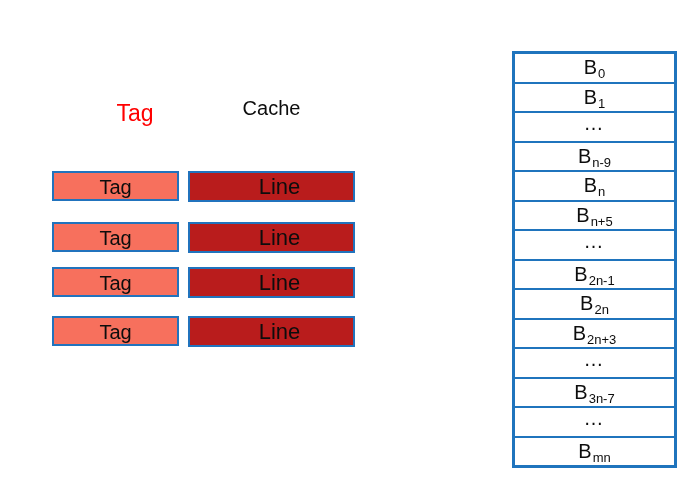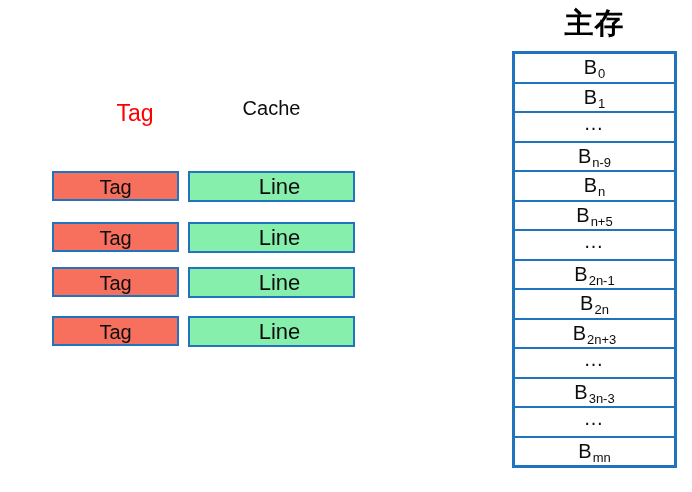--- a/index.html
+++ b/index.html
@@ -36,21 +36,21 @@
     box-sizing:border-box;
     background:#f7705d;
     border:2px solid #2173bd;
     display:flex;align-items:center;justify-content:center;
     font-size:20px;color:#0d0d0d;
     padding-top:2px;
   }
   .line-box{
     position:absolute;left:188px;width:167px;height:31px;
     box-sizing:border-box;
-    background:#86efac;
+    background:#b91c1c;
     border:2px solid #2173bd;
     display:flex;align-items:center;justify-content:center;
     font-size:22px;color:#0d0d0d;padding-left:16px;
   }
   
   .mm-title{
     position:absolute;left:512px;top:6px;width:165px;
     text-align:center;
     font-size:29px;line-height:34px;
     font-weight:bold;color:#000;
@@ -101,21 +101,20 @@
       <div class="cache-row">
         <div class="tag-box">Tag</div>
         <div class="line-box">Line</div>
       </div>
       <div class="cache-row">
         <div class="tag-box">Tag</div>
         <div class="line-box">Line</div>
       </div>
     </div>
 
-  <div class="mm-title">主存</div>
 
   <div class="mm-table" id="mm-table">
       <div class="mem-row">
         <span class="mem-base">B</span>
         <span class="mem-sub">0</span>
       </div>
       <div class="mem-row">
         <span class="mem-base">B</span>
         <span class="mem-sub">1</span>
       </div>
@@ -147,21 +146,21 @@
       </div>
       <div class="mem-row">
         <span class="mem-base">B</span>
         <span class="mem-sub">2n+3</span>
       </div>
       <div class="mem-row ellipsis">
         <span class="mem-base">…</span>
       </div>
       <div class="mem-row">
         <span class="mem-base">B</span>
-        <span class="mem-sub">3n-3</span>
+        <span class="mem-sub">3n-7</span>
       </div>
       <div class="mem-row ellipsis">
         <span class="mem-base">…</span>
       </div>
       <div class="mem-row">
         <span class="mem-base">B</span>
         <span class="mem-sub">mn</span>
       </div>
     </div>
 

